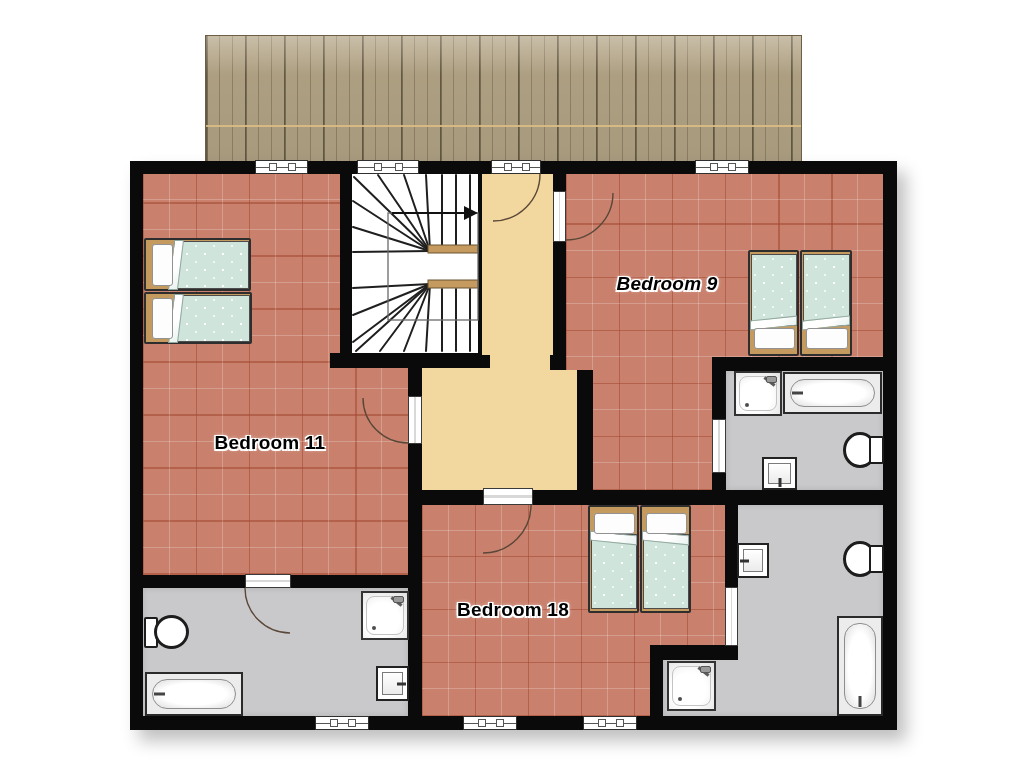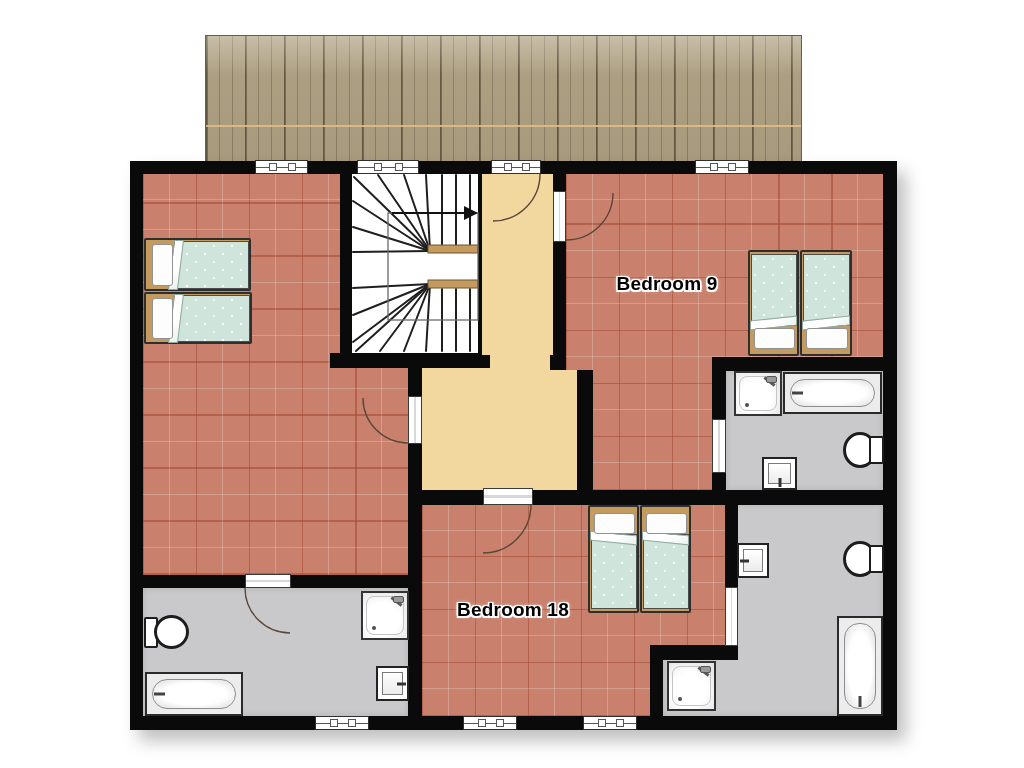--- a/index.html
+++ b/index.html
@@ -266,16 +266,17 @@
       <div class="m" style="left:62%;"></div>
     </div>
 
   <div class="abs leaf v" style="left:553px;top:191px;width:13px;height:51px;"></div>
   <div class="abs leaf v" style="left:408px;top:396px;width:14px;height:48px;"></div>
   <div class="abs leaf h" style="left:245px;top:574px;width:46px;height:14px;"></div>
   <div class="abs leaf h" style="left:483px;top:488px;width:50px;height:17px;"></div>
   <div class="abs leaf v" style="left:712px;top:419px;width:14px;height:54px;"></div>
   <div class="abs leaf v" style="left:725px;top:587px;width:13px;height:59px;"></div>
 
-  <div class="abs room-label" style="left:582px;top:273px;width:170px;">Bedroom 9</div>
+  <div class="abs room-label" style="left:185px;top:432px;width:170px;">Bedroom 11</div>
+  <div class="abs room-label" style="left:582px;top:273px;width:170px;font-style:italic;">Bedroom 9</div>
   <div class="abs room-label" style="left:428px;top:599px;width:170px;">Bedroom 18</div>
 
 </div>
 
 </body></html>

